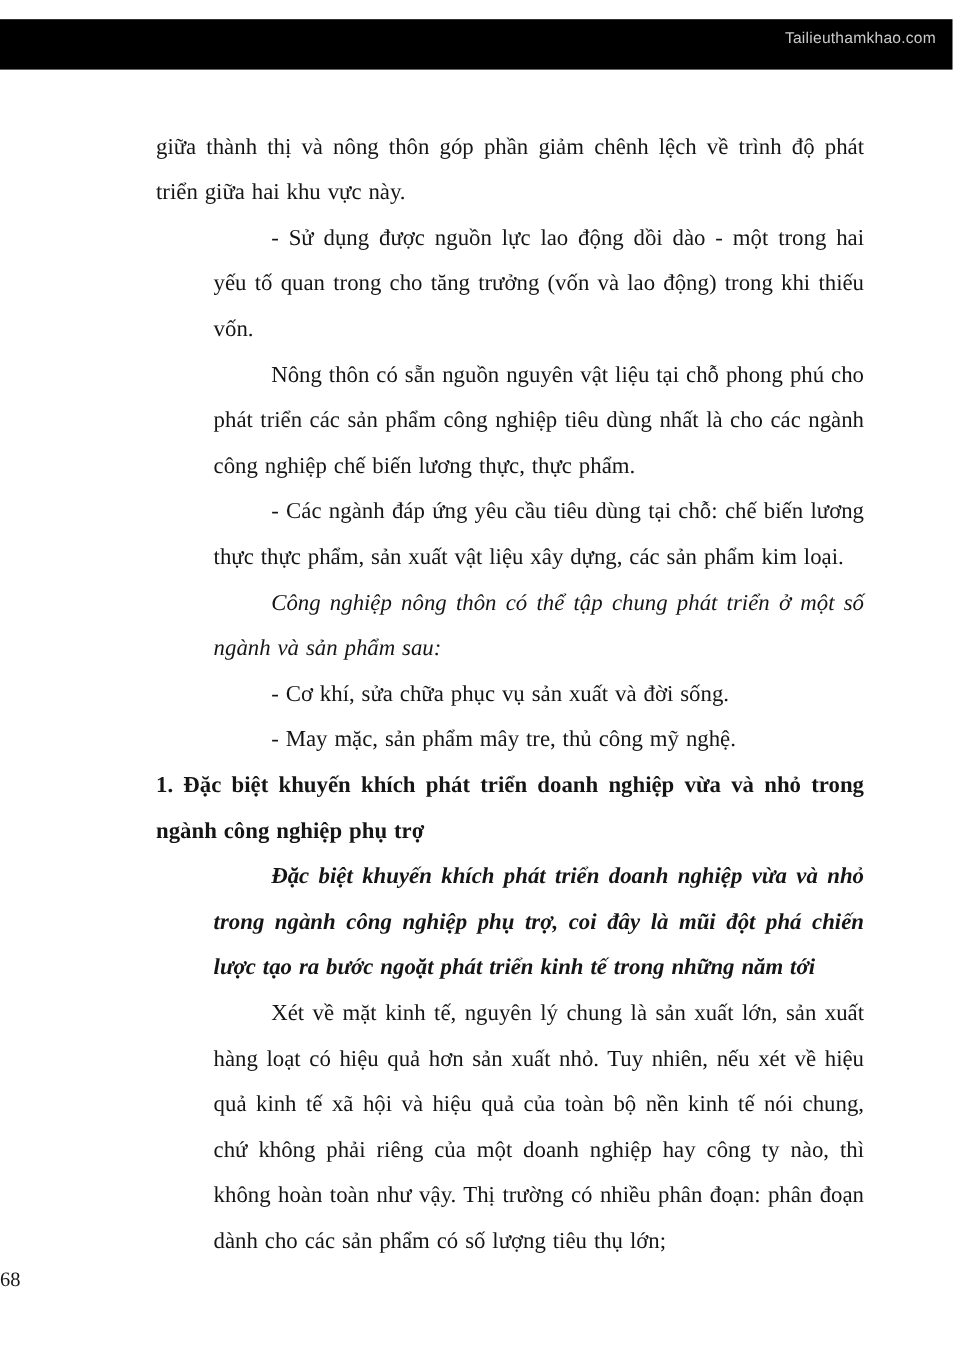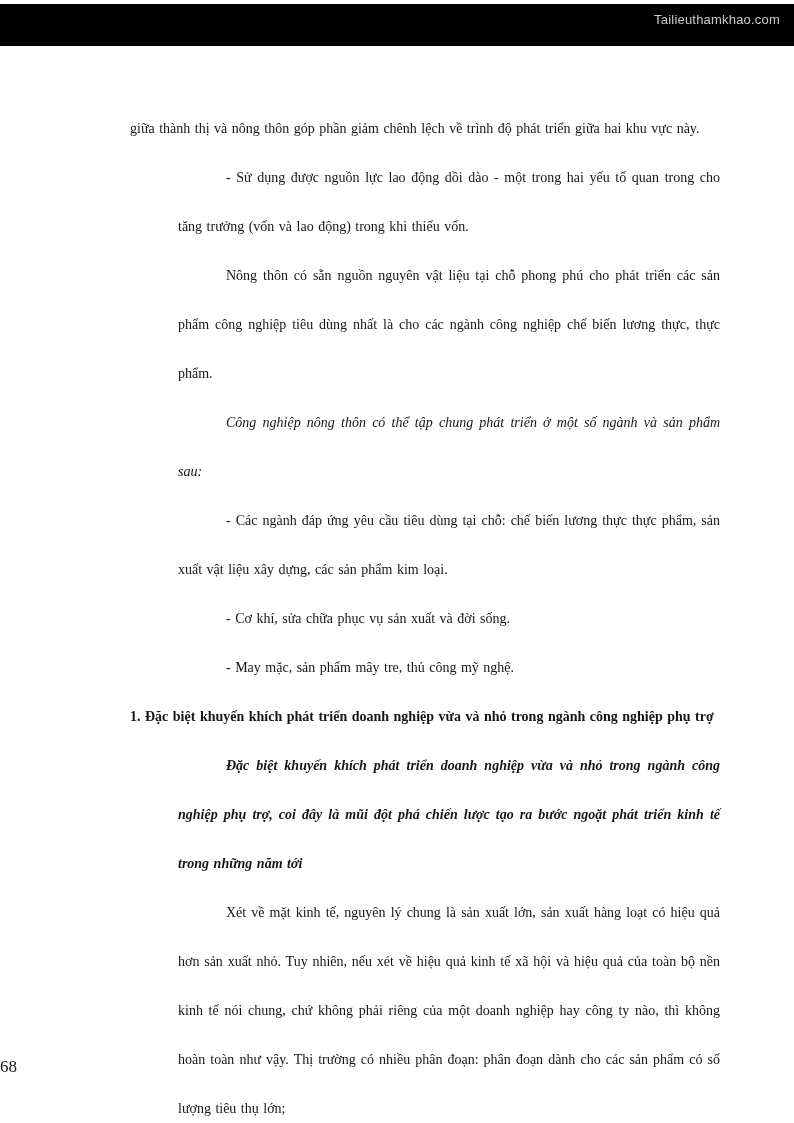--- a/index.html
+++ b/index.html
@@ -12,21 +12,21 @@
     width: 794px;
     height: 1123px;
     margin: 0 auto;
     background: #ffffff;
     overflow: hidden;
     font-family: "Liberation Serif", "DejaVu Serif", serif;
     color: #151515;
   }
   .top-bar {
     position: absolute;
-    top: 4px;
+    top: 16px;
     left: 0;
     width: 100%;
     height: 42px;
     background: #000000;
     box-sizing: border-box;
     display: flex;
     justify-content: flex-end;
     align-items: flex-start;
     padding: 8px 14px 0 0;
   }
@@ -39,22 +39,22 @@
   .content {
     position: absolute;
     top: 42px;
     left: 0;
     width: 100%;
     box-sizing: border-box;
     padding: 62px 74px 0 130px;
   }
   .para {
     margin: 0;
-    font-size: 14px;
-    line-height: 49px;
+    font-size: 19px;
+    line-height: 38px;
     text-align: justify;
     word-spacing: 1px;
   }
   .para.indent {
     text-indent: 48px;
     margin-left: 48px;
   }
   .para.italic {
     font-style: italic;
   }
@@ -86,23 +86,23 @@
   </header>
 
   <main class="content">
     <p class="para">giữa thành thị và nông thôn góp phần giảm chênh lệch về trình độ phát triển giữa hai khu vực này.</p>
 
     <p class="para indent">- Sử dụng được nguồn lực lao động dồi dào - một trong hai yếu tố quan trong cho tăng trưởng (vốn và lao động) trong khi thiếu vốn.</p>
 
 
     <p class="para indent">Nông thôn có sẵn nguồn nguyên vật liệu tại chỗ phong phú cho phát triển các sản phẩm công nghiệp tiêu dùng nhất là cho các ngành công nghiệp chế biến lương thực, thực phẩm.</p>
 
+    <p class="para indent">- Các ngành đáp ứng yêu cầu tiêu dùng tại chỗ: chế biến lương thực thực phẩm, sản xuất vật liệu xây dựng, các sản phẩm kim loại.</p>
+
     <p class="para indent italic">Công nghiệp nông thôn có thể tập chung phát triển ở một số ngành và sản phẩm sau:</p>
-
-    <p class="para indent">- Các ngành đáp ứng yêu cầu tiêu dùng tại chỗ: chế biến lương thực thực phẩm, sản xuất vật liệu xây dựng, các sản phẩm kim loại.</p>
 
     <p class="para indent">- Cơ khí, sửa chữa phục vụ sản xuất và đời sống.</p>
 
     <p class="para indent">- May mặc, sản phẩm mây tre, thủ công mỹ nghệ.</p>
 
     <p class="para bold">1. Đặc biệt khuyến khích phát triển doanh nghiệp vừa và nhỏ trong ngành công nghiệp phụ trợ</p>
 
     <p class="para indent bold-italic">Đặc biệt khuyến khích phát triển doanh nghiệp vừa và nhỏ trong ngành công nghiệp phụ trợ, coi đây là mũi đột phá chiến lược tạo ra bước ngoặt phát triển kinh tế trong những năm tới</p>
 
     <p class="para indent">Xét về mặt kinh tế, nguyên lý chung là sản xuất lớn, sản xuất hàng loạt có hiệu quả hơn sản xuất nhỏ. Tuy nhiên, nếu xét về hiệu quả kinh tế xã hội và hiệu quả của toàn bộ nền kinh tế nói chung, chứ không phải riêng của một doanh nghiệp hay công ty nào, thì không hoàn toàn như vậy. Thị trường có nhiều phân đoạn: phân đoạn dành cho các sản phẩm có số lượng tiêu thụ lớn;</p>

